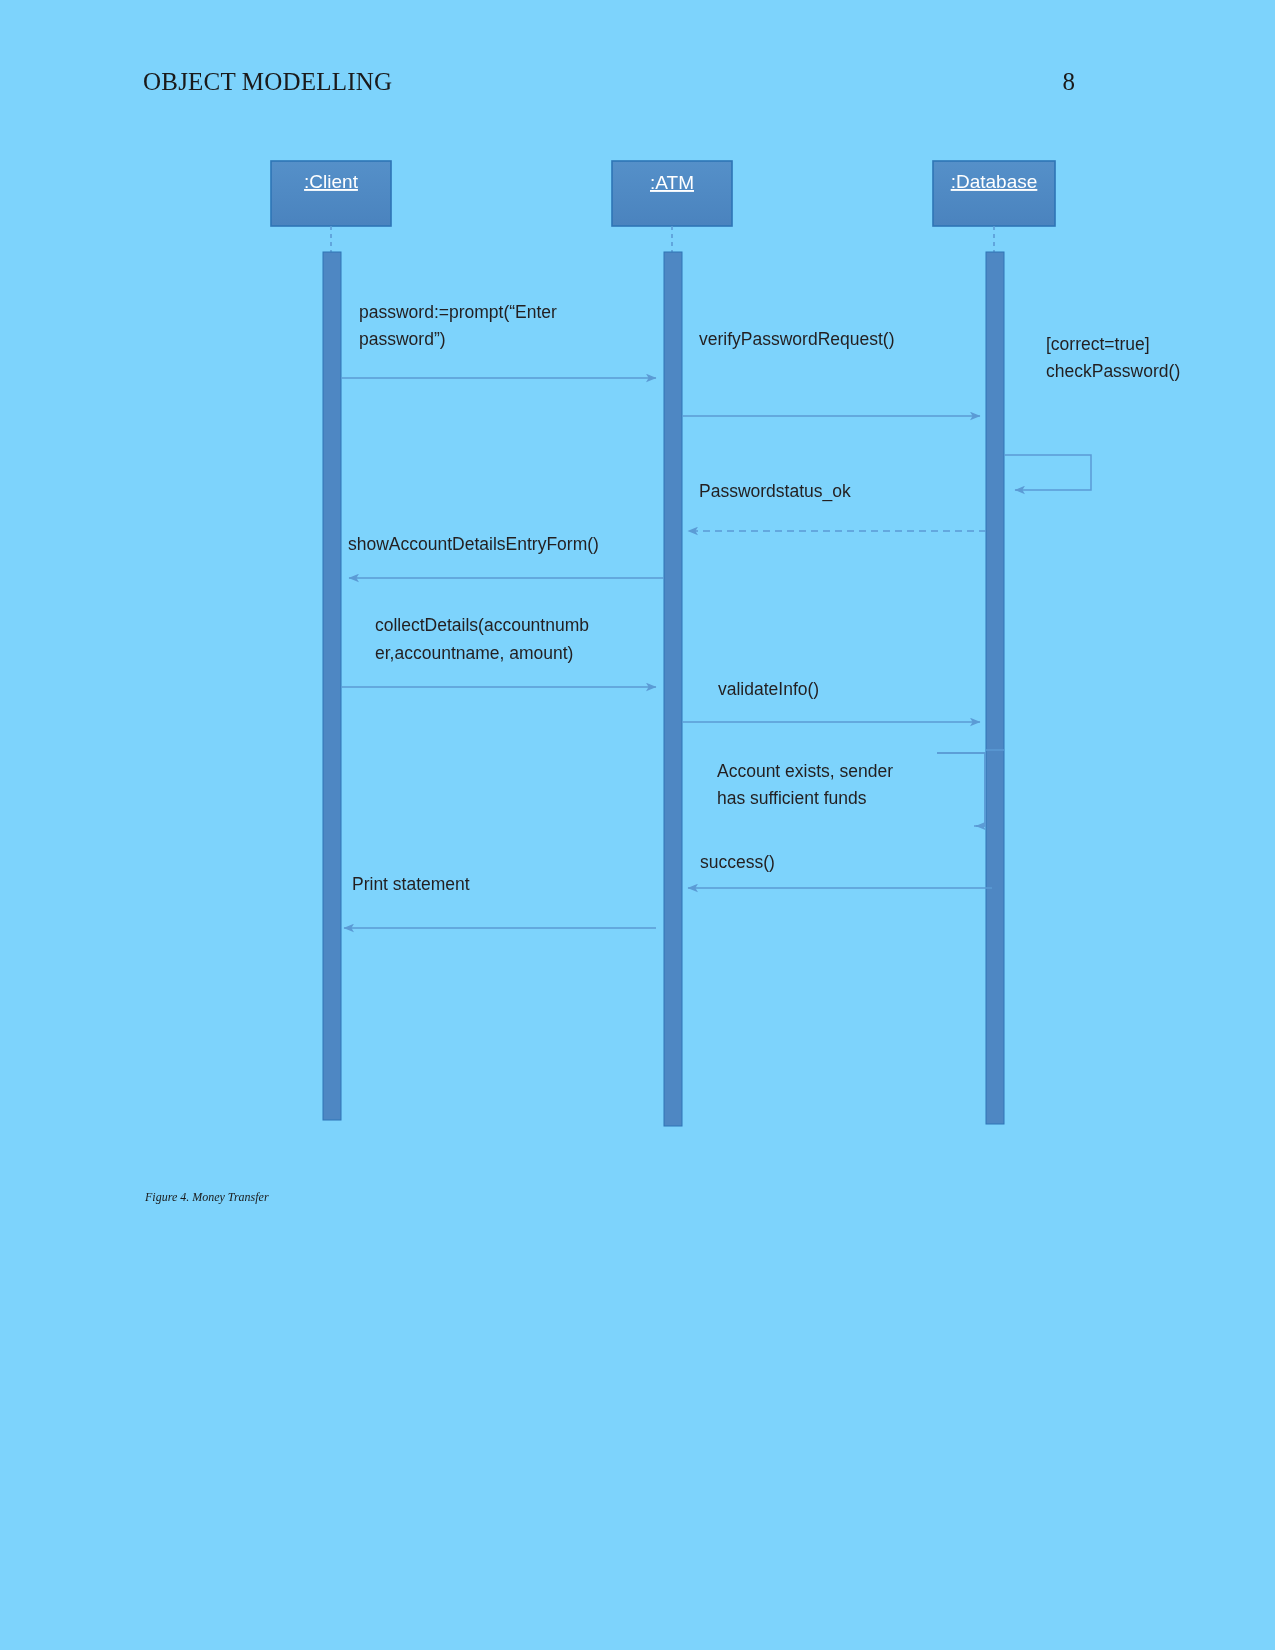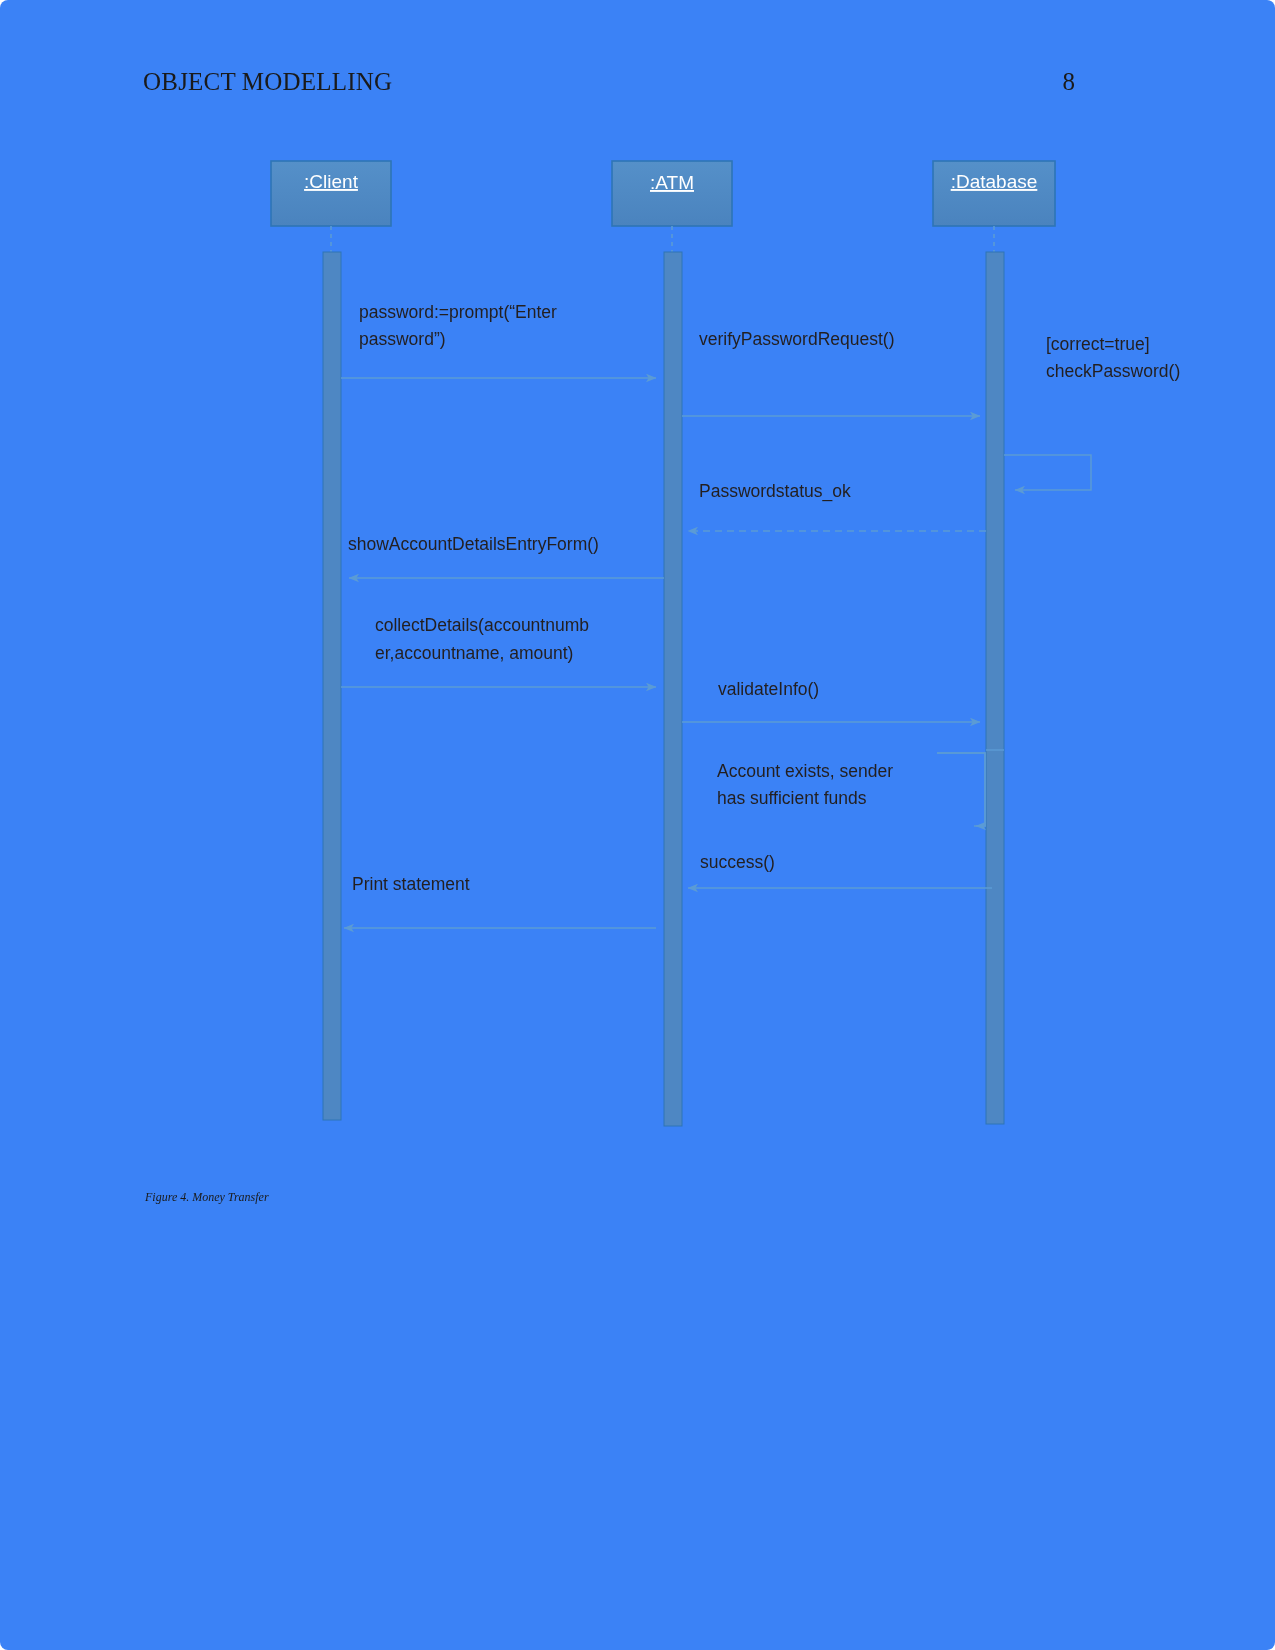--- a/index.html
+++ b/index.html
@@ -4,24 +4,23 @@
 <style>
   html, body {
     margin: 0;
     padding: 0;
     background: #ffffff;
   }
   #page {
     position: relative;
     width: 1275px;
     height: 1650px;
-    background: #3b82f6;
+    background: #7dd3fc;
     overflow: hidden;
     font-family: "Liberation Sans", sans-serif;
-    border-radius: 8px;
   }
 
   
   #doc-header {
     position: absolute;
     left: 143px;
     top: 68px;
     width: 932px;
     height: 36px;
   }

